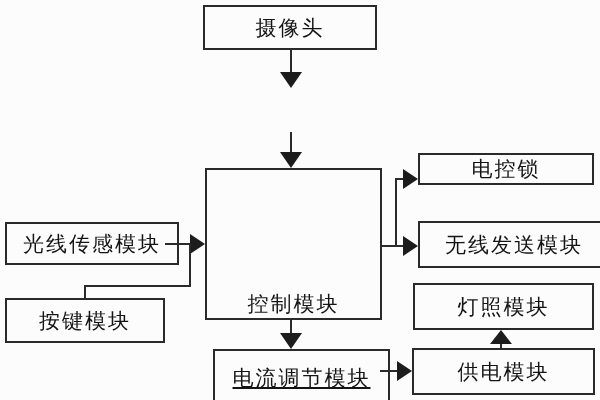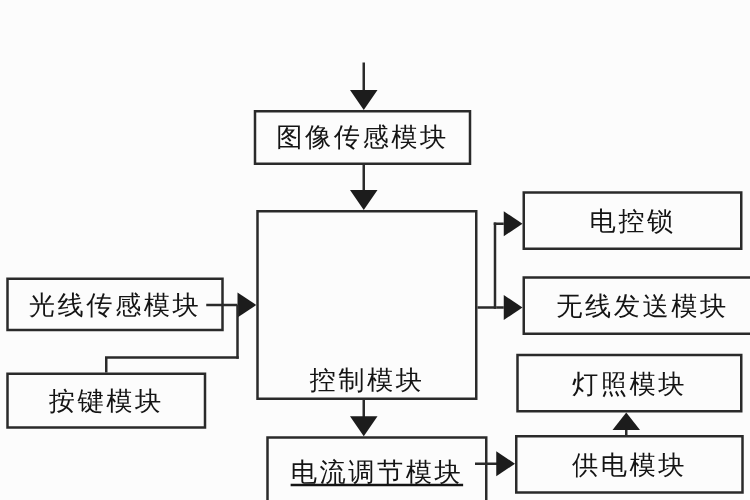--- a/index.html
+++ b/index.html
@@ -35,33 +35,33 @@
   .arr-down  { border-left: 11px solid transparent; border-right: 11px solid transparent; border-top: 16px solid #1c1c1c; }
   .arr-up    { border-left: 11px solid transparent; border-right: 11px solid transparent; border-bottom: 14px solid #1c1c1c; }
   .arr-right { border-top: 10px solid transparent; border-bottom: 10px solid transparent; border-left: 15px solid #1c1c1c; }
 
   
   .b-camera       { left: 203px; top: 5px;   width: 174px; height: 45px; }
   .b-image-sensor { left: 203px; top: 88px;  width: 174px; height: 44px; }
   .b-control      { left: 205px; top: 168px; width: 177px; height: 152px; align-items: flex-end; }
   .b-light-sensor { left: 5px;   top: 222px; width: 174px; height: 43px; }
   .b-key          { left: 5px;   top: 298px; width: 160px; height: 45px; }
-  .b-lock         { left: 418px; top: 153px; width: 176px; height: 47px; }
+  .b-lock         { left: 418px; top: 153px; width: 176px; height: 32px; }
   .b-wireless     { left: 418px; top: 221px; width: 192px; height: 47px; }
   .b-lighting     { left: 413px; top: 283px; width: 181px; height: 47px; }
   .b-power        { left: 412px; top: 348px; width: 183px; height: 47px; justify-content: center; }
   .b-current      { left: 213px; top: 349px; width: 177px; height: 57px; text-decoration: underline; }
 </style>
 </head>
 <body>
 
 <div class="canvas">
 
-  <div class="box b-image-sensor">
-    <span>图像传感模块</span>
+  <div class="box b-camera">
+    <span>摄像头</span>
   </div>
   <div class="box b-control">
     <span>控制模块</span>
   </div>
   <div class="box b-light-sensor">
     <span>光线传感模块</span>
   </div>
   <div class="box b-key">
     <span>按键模块</span>
   </div>

